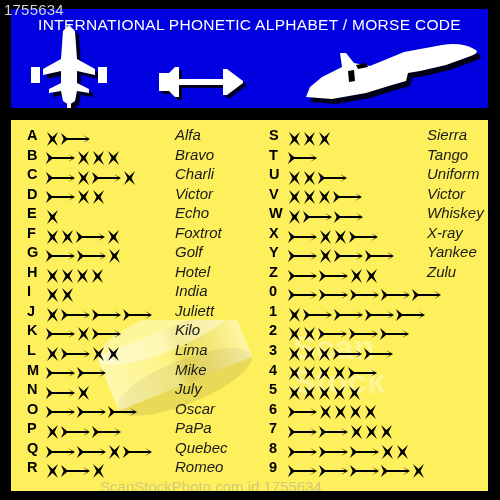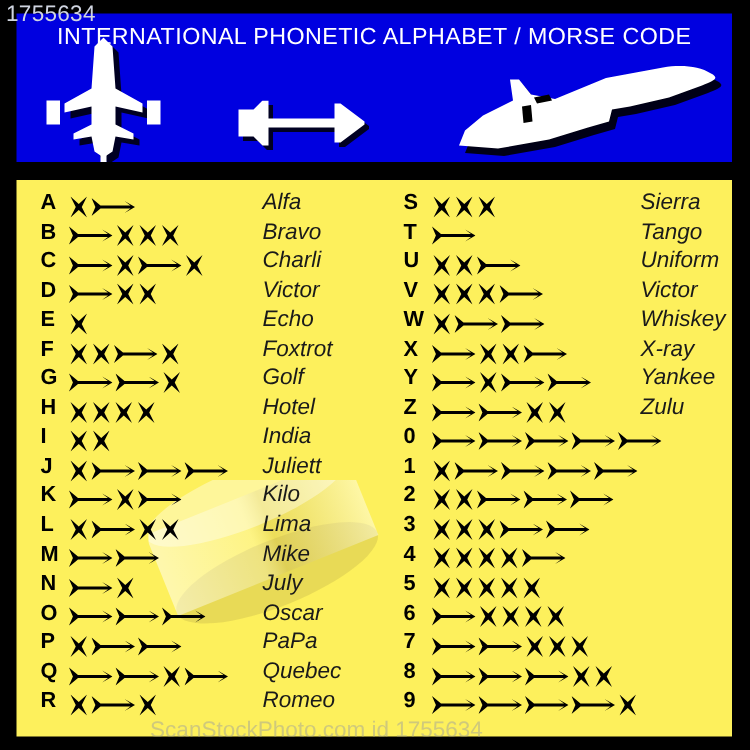--- a/index.html
+++ b/index.html
@@ -118,20 +118,21 @@
           <stop offset="1" stop-color="#ffffff" stop-opacity=".45"></stop>
         </linearGradient>
       </defs>
       <g transform="rotate(-22 85 60)">
         <ellipse cx="85" cy="62" rx="72" ry="22" fill="#b8a84a" opacity=".30"></ellipse>
         <rect x="13" y="6" width="144" height="58" fill="url(#rg)"></rect>
         <ellipse cx="85" cy="8" rx="72" ry="20" fill="#ffffff" opacity=".38"></ellipse>
       </g>
     </svg>
 
+    <div id="wm-scanstock">Scan<br>Stock</div>
 
     <div id="wm-bottom">ScanStockPhoto.com  id 1755634</div>
 
     <div class="col" id="col-left">
         <div class="row">
           <div class="row-char">A</div>
           <div class="row-code"><span class="sym"><svg width="13" height="14" viewBox="0 0 13 14">
                 <path fill="#000" d="M1 0 L6.5 5 L12 0 L8.5 7 L12 14 L6.5 9 L1 14 L4.5 7 Z"></path>
               </svg></span><span class="sym"><svg width="29" height="14" viewBox="0 0 29 14">
                 <path fill="#000" d="M0 1 L6 6 L26 6 L22 3 L29 7 L22 11 L26 8 L6 8 L0 13 L2.6 7 Z"></path>

